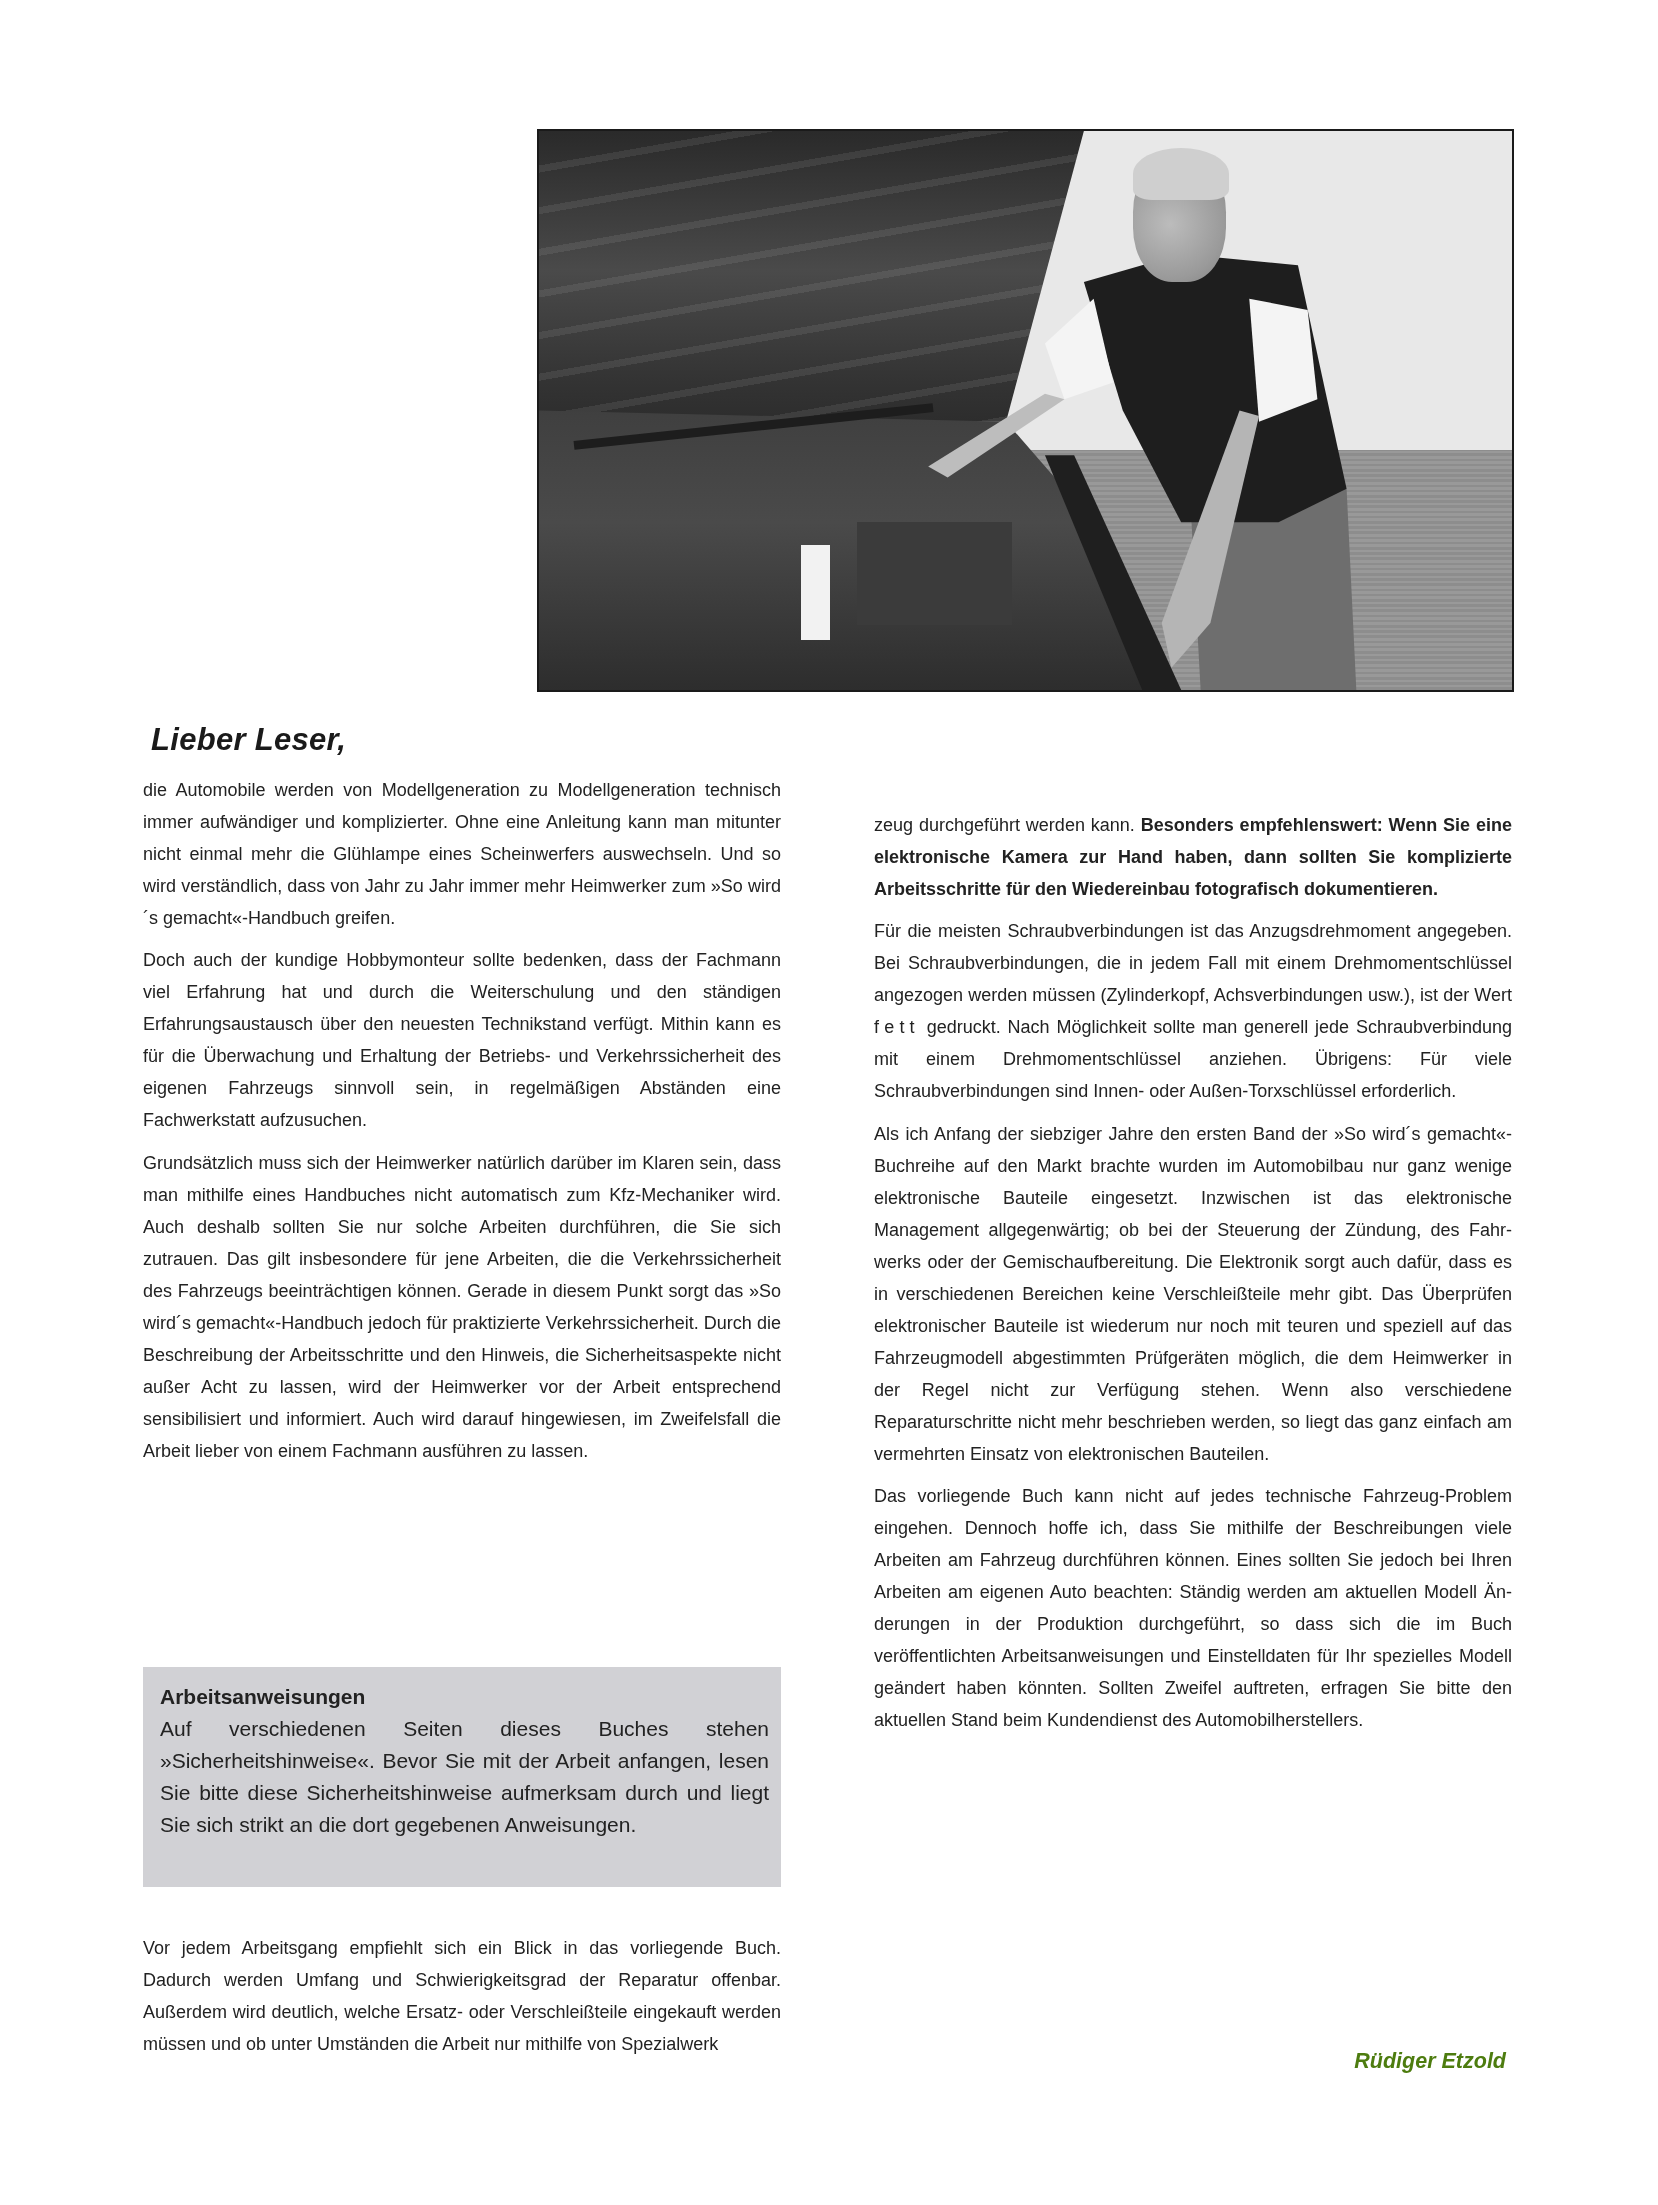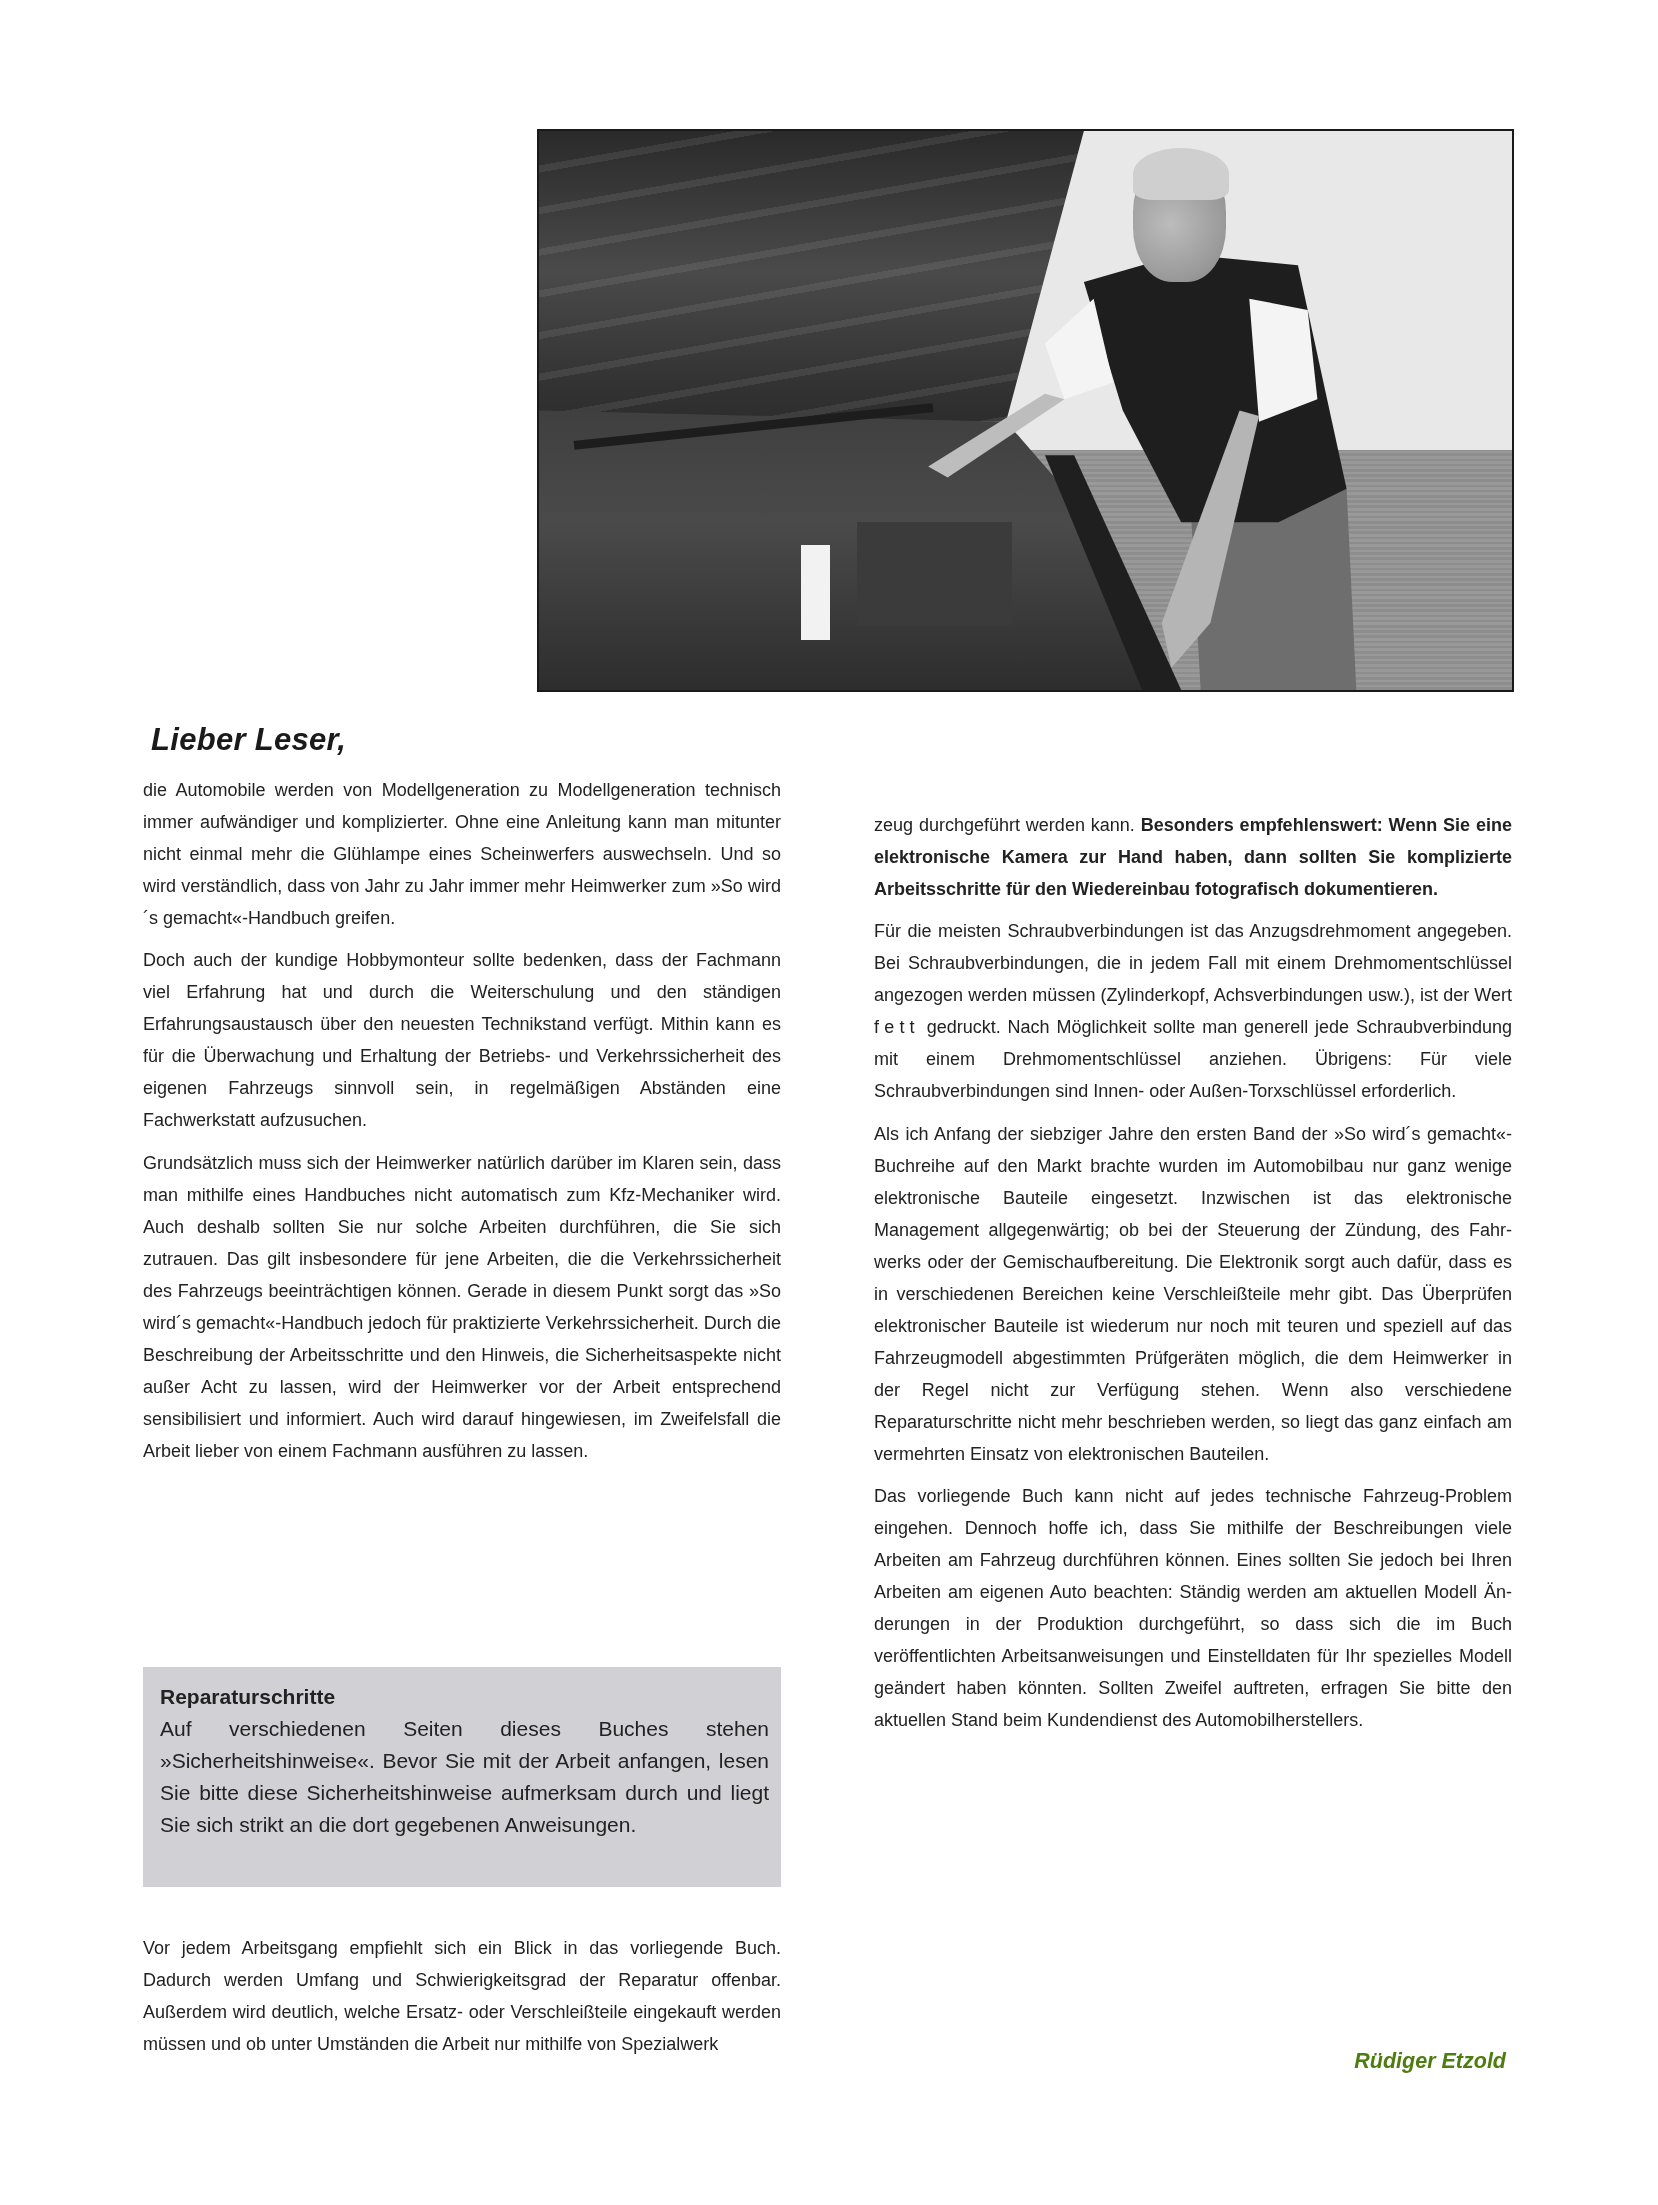--- a/index.html
+++ b/index.html
@@ -90,21 +90,21 @@
 
 <h1 class="heading">Lieber Leser,</h1>
 
 <div class="col col-left">
   <p>die Automobile werden von Modellgeneration zu Modellgene­ration technisch immer aufwändiger und komplizierter. Ohne eine Anleitung kann man mitunter nicht einmal mehr die Glühlampe eines Scheinwerfers auswechseln. Und so wird verständlich, dass von Jahr zu Jahr immer mehr Heimwerker zum »So wird´s gemacht«-Handbuch greifen.</p>
   <p>Doch auch der kundige Hobbymonteur sollte bedenken, dass der Fachmann viel Erfahrung hat und durch die Weiterschu­lung und den ständigen Erfahrungsaustausch über den neu­esten Technikstand verfügt. Mithin kann es für die Überwa­chung und Erhaltung der Betriebs- und Verkehrssicherheit des eigenen Fahrzeugs sinnvoll sein, in regelmäßigen Ab­ständen eine Fachwerkstatt aufzusuchen.</p>
   <p>Grundsätzlich muss sich der Heimwerker natürlich darüber im Klaren sein, dass man mithilfe eines Handbuches nicht automatisch zum Kfz-Mechaniker wird. Auch deshalb sollten Sie nur solche Arbeiten durchführen, die Sie sich zutrauen. Das gilt insbesondere für jene Arbeiten, die die Verkehrssi­cherheit des Fahrzeugs beeinträchtigen können. Gerade in diesem Punkt sorgt das »So wird´s gemacht«-Handbuch je­doch für praktizierte Verkehrssicherheit. Durch die Beschrei­bung der Arbeitsschritte und den Hinweis, die Sicherheits­aspekte nicht außer Acht zu lassen, wird der Heimwerker vor der Arbeit entsprechend sensibilisiert und informiert. Auch wird darauf hingewiesen, im Zweifelsfall die Arbeit lieber von einem Fachmann ausführen zu lassen.</p>
 </div>
 
 <div class="note">
-  <div class="title">Reparaturschritte</div>
+  <div class="title">Arbeitsanweisungen</div>
   <div class="body">Auf verschiedenen Seiten dieses Buches stehen »Sicherheitshinweise«. Bevor Sie mit der Arbeit anfan­gen, lesen Sie bitte diese Sicherheitshinweise aufmerk­sam durch und liegt Sie sich strikt an die dort gegebe­nen Anweisungen.</div>
 </div>
 
 <div class="col col-left2">
   <p>Vor jedem Arbeitsgang empfiehlt sich ein Blick in das vorlie­gende Buch. Dadurch werden Umfang und Schwierigkeits­grad der Reparatur offenbar. Außerdem wird deutlich, welche Ersatz- oder Verschleißteile eingekauft werden müssen und ob unter Umständen die Arbeit nur mithilfe von Spezialwerk­</p>
 </div>
 
 <div class="col col-right">
   <p><span>zeug durchgeführt werden kann. </span><span class="bold">Besonders empfehlens­wert: Wenn Sie eine elektronische Kamera zur Hand ha­ben, dann sollten Sie komplizierte Arbeitsschritte für den Wiedereinbau fotografisch dokumentieren.</span></p>
   <p><span>Für die meisten Schraubverbindungen ist das Anzugsdreh­moment angegeben. Bei Schraubverbindungen, die in jedem Fall mit einem Drehmomentschlüssel angezogen werden müssen (Zylinderkopf, Achsverbindungen usw.), ist der Wert </span><span class="spaced">fett</span><span> gedruckt. Nach Möglichkeit sollte man generell jede Schraubverbindung mit einem Drehmomentschlüssel anzie­hen. Übrigens: Für viele Schraubverbindungen sind Innen- oder Außen-Torxschlüssel erforderlich.</span></p>

